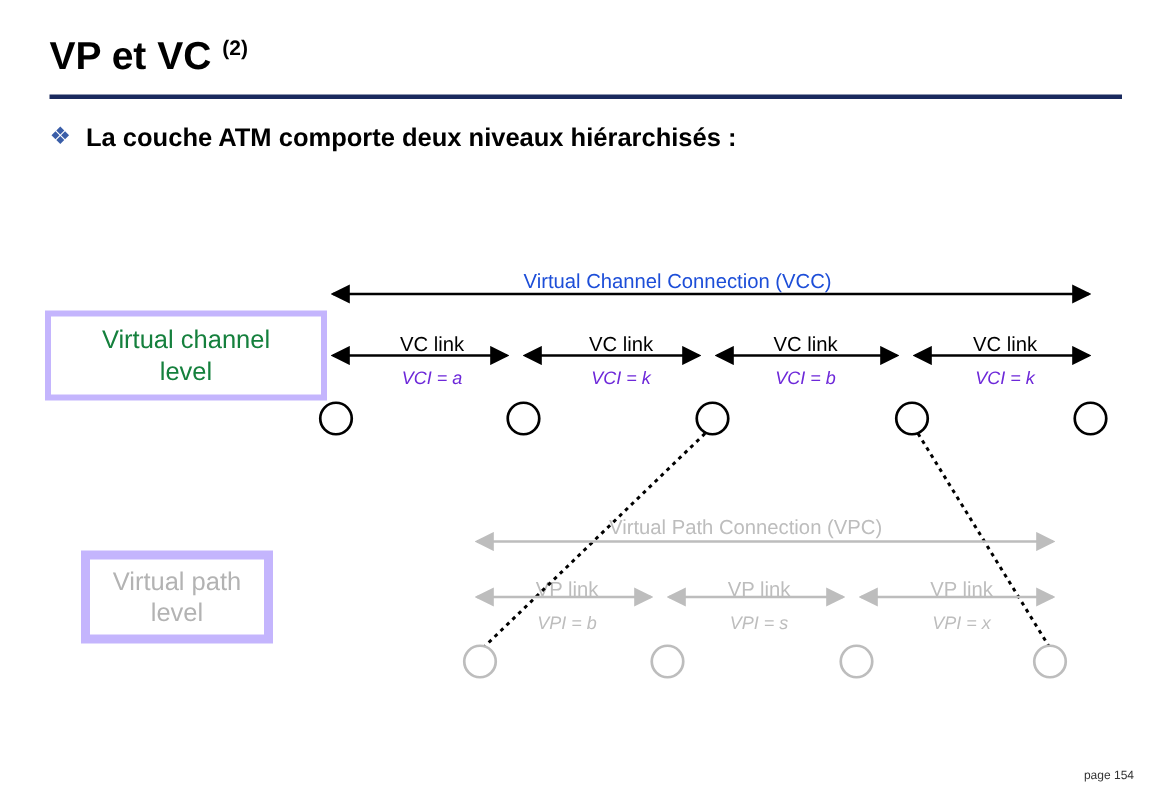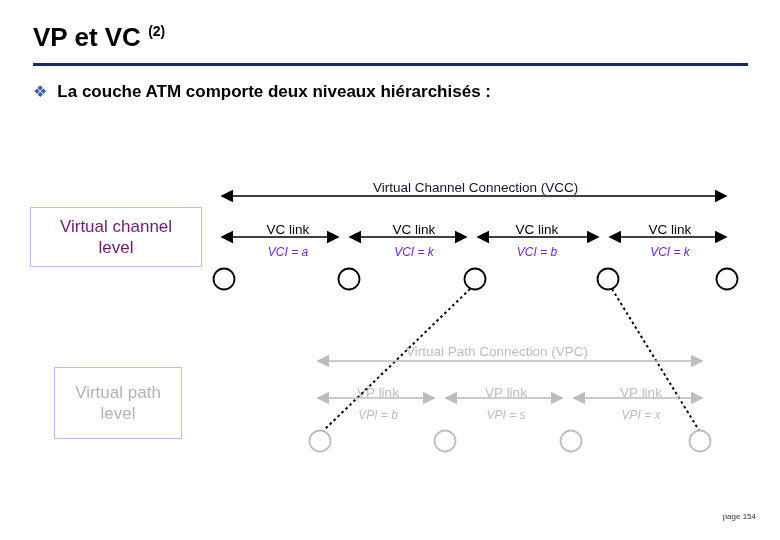--- a/index.html
+++ b/index.html
@@ -9,25 +9,25 @@
   .title{position:absolute;left:33px;top:22px;font-size:26px;font-weight:bold;letter-spacing:0px;}
   .title sup{font-size:14px;font-weight:bold;vertical-align:super;}
   .title-rule{position:absolute;left:33px;top:63px;width:715px;height:3px;background:#1a2a5e;}
 
   .bullet-row{position:absolute;left:33px;top:82px;display:flex;align-items:center;}
   .bullet-mark{font-size:16px;color:#3a5ea8;margin-right:10px;line-height:1;}
   .bullet-text{font-size:17px;font-weight:bold;}
 
   
   .lvl-box{position:absolute;box-sizing:border-box;display:flex;align-items:center;justify-content:center;text-align:center;font-size:17px;line-height:21px;}
-  #vc-level-box{left:30px;top:207px;width:172px;height:60px;border:1px solid #c4b5fd;color:#701a75;}
-  #vp-level-box{left:54px;top:367px;width:128px;height:72px;border:1px solid #c4b5fd;color:#b3b3b3;}
+  #vc-level-box{left:30px;top:207px;width:188px;height:60px;border:4px solid #c4b5fd;color:#15803d;}
+  #vp-level-box{left:54px;top:367px;width:128px;height:62px;border:6px solid #c4b5fd;color:#b3b3b3;}
 
   .conn-label{position:absolute;font-size:13.5px;white-space:nowrap;}
-  #vcc-label{left:349px;top:180px;color:#0f172a;margin-left:24px;}
+  #vcc-label{left:349px;top:180px;color:#1d4ed8;}
   #vpc-label{left:406px;top:344px;color:#bdbdbd;}
 
   .link-label{position:absolute;font-size:13.5px;white-space:nowrap;text-align:center;}
   .vci-label{position:absolute;font-size:12px;font-style:italic;white-space:nowrap;text-align:center;}
 
   .vc-name{color:#000000;}
   .vp-name{color:#bdbdbd;}
   .vci-dark{color:#6d28d9;}
   .vci-light{color:#bdbdbd;}
 

